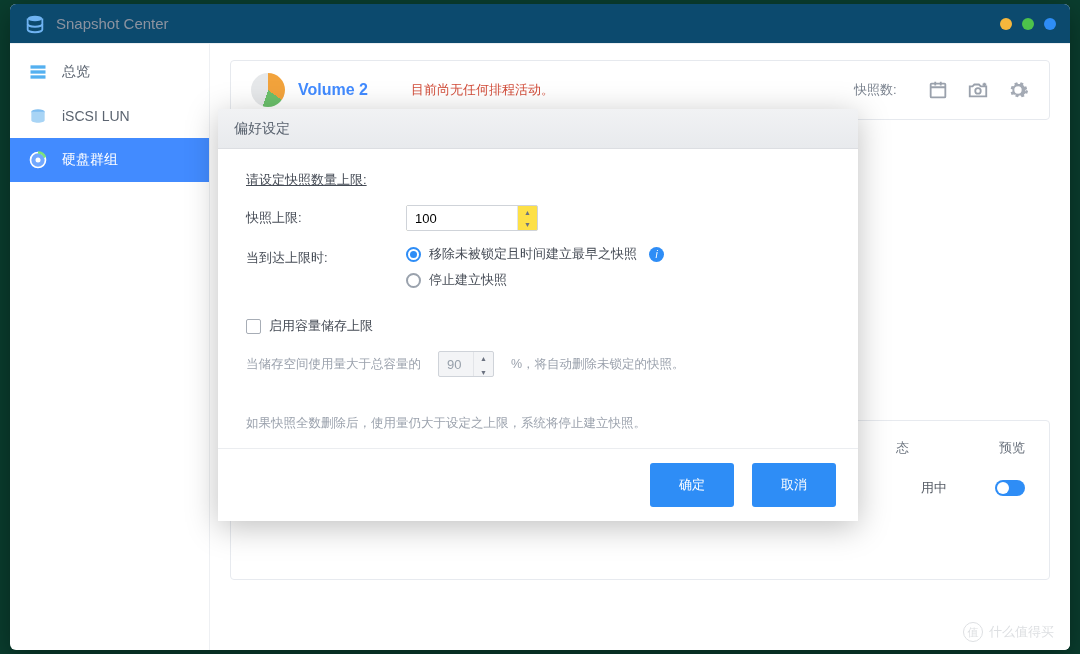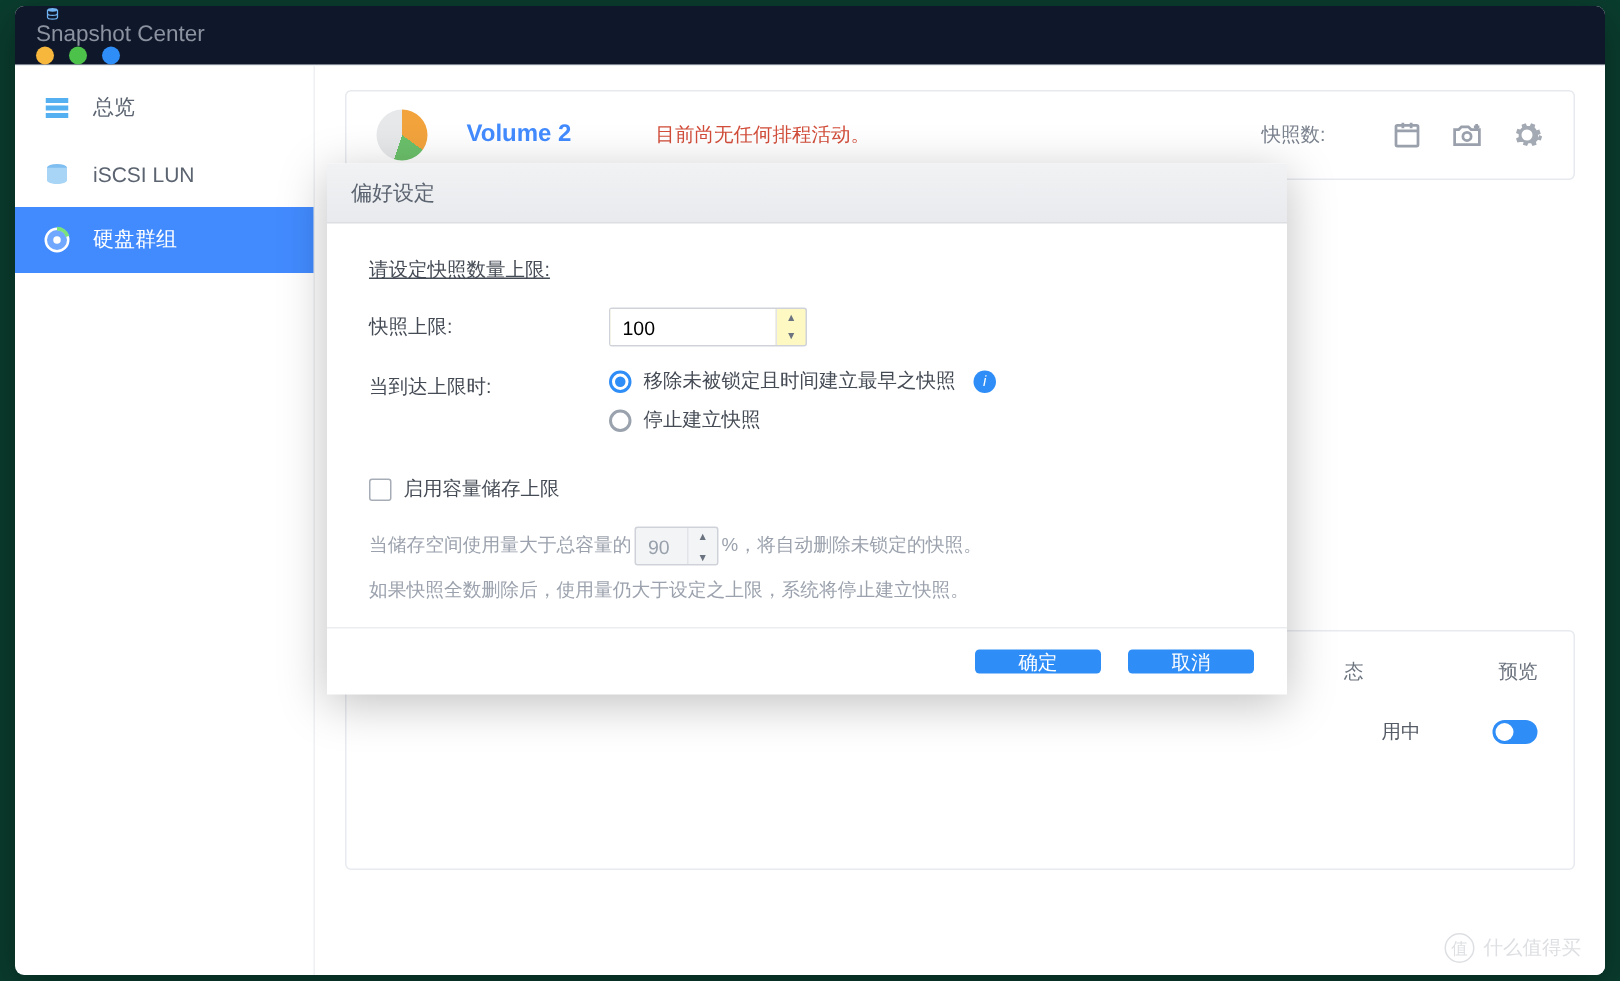--- a/index.html
+++ b/index.html
@@ -4,37 +4,37 @@
 <style>
   * { box-sizing: border-box; margin: 0; padding: 0; font-family: "Microsoft YaHei", "Segoe UI", Arial, sans-serif; }
   body { background: #0a3d2e; width: 1080px; height: 654px; overflow: hidden; position: relative; }
   
   .window {
     position: absolute; left: 10px; top: 4px; width: 1060px; height: 646px;
     background: #fff; border-radius: 6px; box-shadow: 0 8px 28px rgba(0,0,0,0.35);
     display: flex; flex-direction: column; overflow: hidden;
   }
   .titlebar {
-    height: 40px; display: flex; align-items: flex-start; padding: 0 14px;
-    border-bottom: 1px solid #eceff2; background: #0f172a; flex-direction: column;
+    height: 40px; display: flex; align-items: center; padding: 0 14px;
+    border-bottom: 1px solid #eceff2; background: #0c4a6e;
   }
   .titlebar .app-icon { width: 22px; height: 22px; margin-right: 10px; }
   .titlebar .title { color: #8c93a0; font-size: 15px; flex: 1; }
   .traffic { display:flex; gap:10px; }
   .traffic span { width:12px; height:12px; border-radius:50%; display:inline-block; }
   .dot-y { background:#f6b73c; } .dot-g { background:#4dc24b; } .dot-b { background:#2e8df6; }
 
   .body { flex:1; display:flex; }
   .sidebar { width: 200px; border-right:1px solid #eef0f3; padding-top:6px; }
   .side-item { height:44px; display:flex; align-items:center; padding:0 18px; gap:14px; color:#5b6470; font-size:14px; cursor:pointer; }
   .side-item.active { background:#428bff; color:#fff; }
   .side-icon { width:20px; height:20px; flex:0 0 20px; }
 
   .main { flex:1; position:relative; background:#fff; padding:16px 20px; }
-  .volume-card { border:1px solid #e6e9ee; border-radius:4px; padding:12px 20px; display:flex; align-items:center; gap:26px; }
+  .volume-card { border:1px solid #e6e9ee; border-radius:4px; padding:12px 20px; display:flex; align-items:center; gap:13px; }
   .pie { width:34px; height:34px; border-radius:50%;
          background: conic-gradient(#f2a33c 0 35%, #6bc06b 35% 55%, #e6e8ea 55% 100%); }
   .vol-title { color:#428bff; font-size:16px; font-weight:600; min-width:100px; }
   .vol-status { color:#d24d3a; font-size:13px; flex:1; }
   .vol-meta { color:#7a828e; font-size:13px; min-width:60px; }
   .toolbar-icons { display:flex; gap:18px; margin-left:auto; }
   .tb-icon { width:22px; height:22px; color:#9aa1ac; cursor:pointer; }
 
   .lower-card { margin-top:300px; border:1px solid #e7eaef; border-radius:4px; height:160px; padding:18px 24px; }
   .row-head { display:flex; gap:90px; color:#6b737e; font-size:13px; margin-left:auto; justify-content:flex-end;}
@@ -47,37 +47,37 @@
     position:absolute; left:218px; top:109px; width:640px; background:#fff;
     box-shadow:0 6px 30px rgba(0,0,0,0.25); z-index:10;
   }
   .modal-head { height:40px; background:linear-gradient(#f1f2f4,#e8eaed); border-bottom:1px solid #dcdee2;
     display:flex; align-items:center; padding:0 16px; color:#5b6470; font-size:14px; }
   .modal-body { padding:22px 28px 12px 28px; color:#454b55; font-size:13px; }
   .modal-body .section-label { margin-bottom:16px;text-decoration:underline; }
   .form-row { display:flex; align-items:flex-start; margin-bottom:14px; }
   .form-row .label { width:160px; padding-top:4px; }
   .form-row .control { flex:1; }
-  .spinner { display:inline-flex; align-items:stretch; border:1px solid #cfd3d9; border-radius:2px; height:26px; background:#fef9c3; }
+  .spinner { display:inline-flex; align-items:stretch; border:1px solid #cfd3d9; border-radius:2px; height:26px; background:#fde047; }
   .spinner input { border:none; width:110px; padding:0 8px; font-size:13px; outline:none; }
   .spinner .arrows { width:20px; display:flex; flex-direction:column; border-left:1px solid #e2e4e8; }
   .spinner .arrows .arr { flex:1; display:flex; align-items:center; justify-content:center; font-size:7px; color:#6b7280; cursor:pointer;}
   .spinner.disabled { background:#f3f4f6; }
   .spinner.disabled input { background:transparent; color:#97a0ab; }
   .spinner.sm input { width:34px; }
   .radio-line { display:flex; align-items:center; gap:8px; margin-bottom:8px; }
   .radio { width:15px; height:15px; border-radius:50%; border:2px solid #2e8df6; display:inline-flex; align-items:center; justify-content:center; }
   .radio.checked::after { content:""; width:7px; height:7px; background:#2e8df6; border-radius:50%; }
   .radio:not(.checked) { border-color:#9aa2ad; }
   .info-badge { width:15px; height:15px; border-radius:50%; background:#2e8df6; color:#fff; font-size:10px; display:inline-flex; align-items:center; justify-content:center; font-style:italic; margin-left:4px;}
   .check-line { display:flex; align-items:center; gap:8px; margin-top:20px; margin-bottom:16px;}
   .checkbox { width:15px; height:15px; border:1px solid #a7adb6; border-radius:2px; }
-  .help-block { color:#9ba2ad; font-size:12.5px; line-height:2; display:flex; flex-wrap:wrap; gap:2px;}
+  .help-block { color:#9ba2ad; font-size:12.5px; line-height:2; display:flex; flex-wrap:wrap; align-items:center; gap:17px;}
   .modal-footer { border-top:1px solid #ebedf0; padding:14px 22px; display:flex; justify-content:flex-end; gap:18px; }
-  .btn { min-width:84px; height:16px; border:none; border-radius:3px; background:#2e8df6; color:#fff; font-size:13px; cursor:pointer; }
+  .btn { min-width:84px; height:44px; border:none; border-radius:3px; background:#2e8df6; color:#fff; font-size:13px; cursor:pointer; }
   
   .watermark { position:absolute; right:26px; bottom:12px; display:flex; align-items:center; gap:6px; color:#cfd2d6; font-size:13px; opacity:.7; z-index:20;}
   .watermark .wm-ico { width:20px; height:20px; border:1.5px solid #cfd2d6; border-radius:50%; display:flex; align-items:center; justify-content:center; font-size:11px;}
 </style>
 </head>
 <body>
 
 <div class="window">
   <div class="titlebar">
     <svg class="app-icon" viewBox="0 0 24 24">

